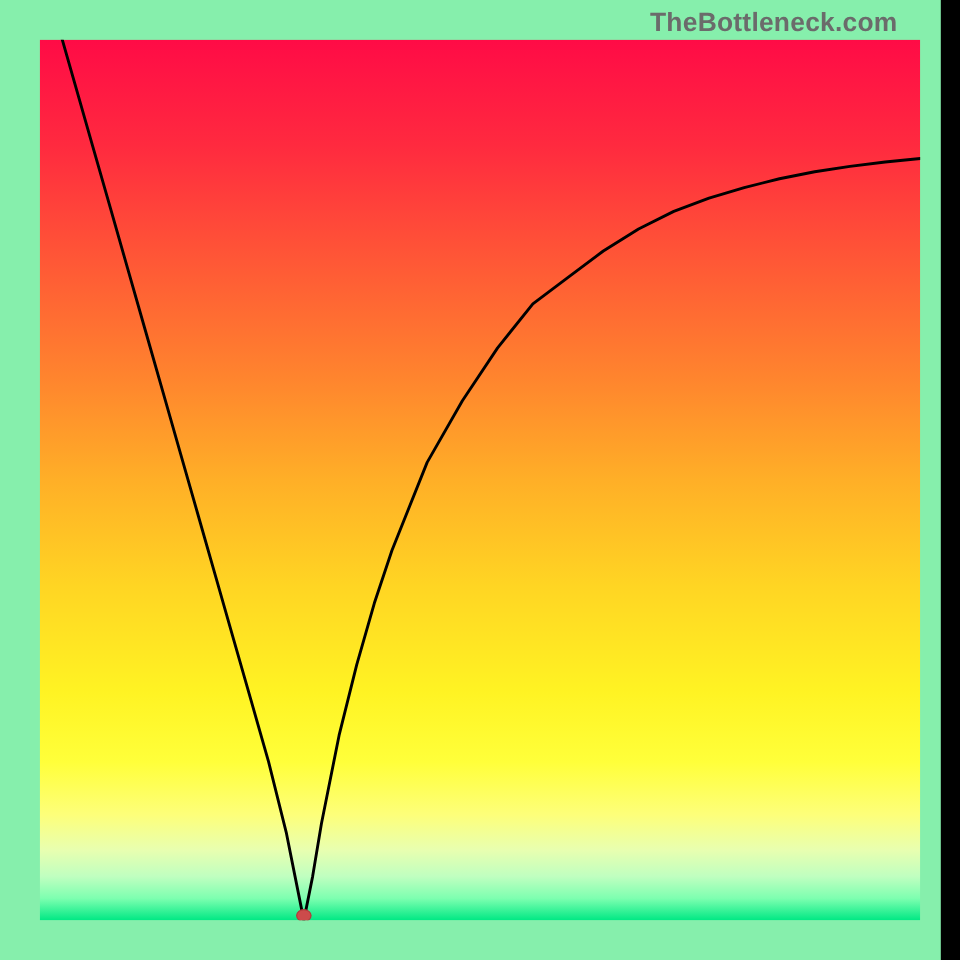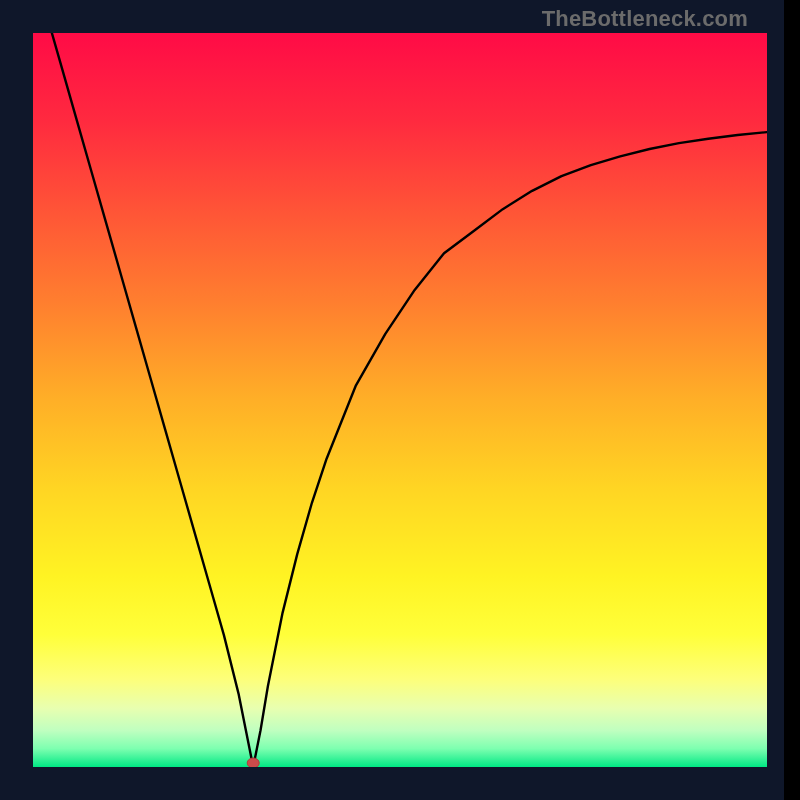--- a/index.html
+++ b/index.html
@@ -1,20 +1,20 @@
 <!DOCTYPE html>
 <html><head>
 <meta charset="utf-8">
 <style>
   * { margin: 0; padding: 0; box-sizing: border-box; }
   html, body { width: 800px; height: 800px; overflow: hidden; background: #000; }
   .frame {
     width: 784px;
     height: 800px;
-    background: #0f172a;
+    background: #86efac;
     position: relative;
   }
   .plot {
     position: absolute;
     left: 33px;
     top: 33px;
     width: 734px;
     height: 734px;
     overflow: hidden;
   }

